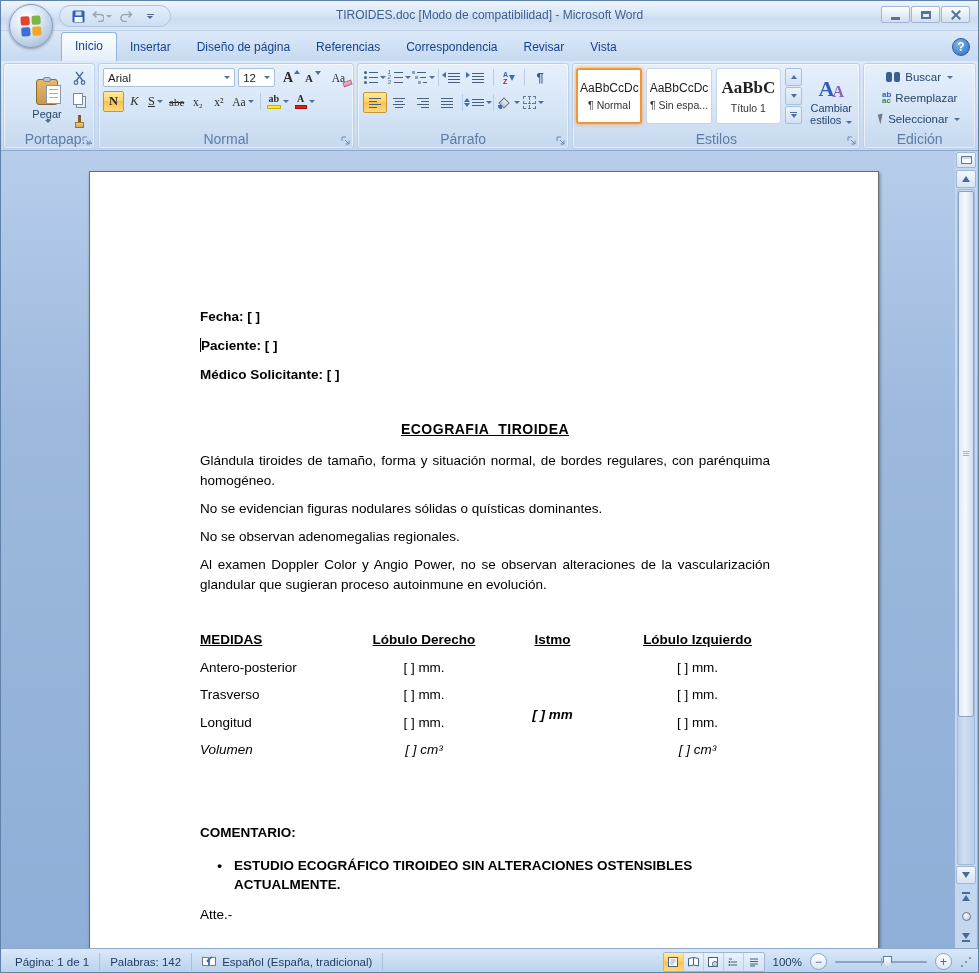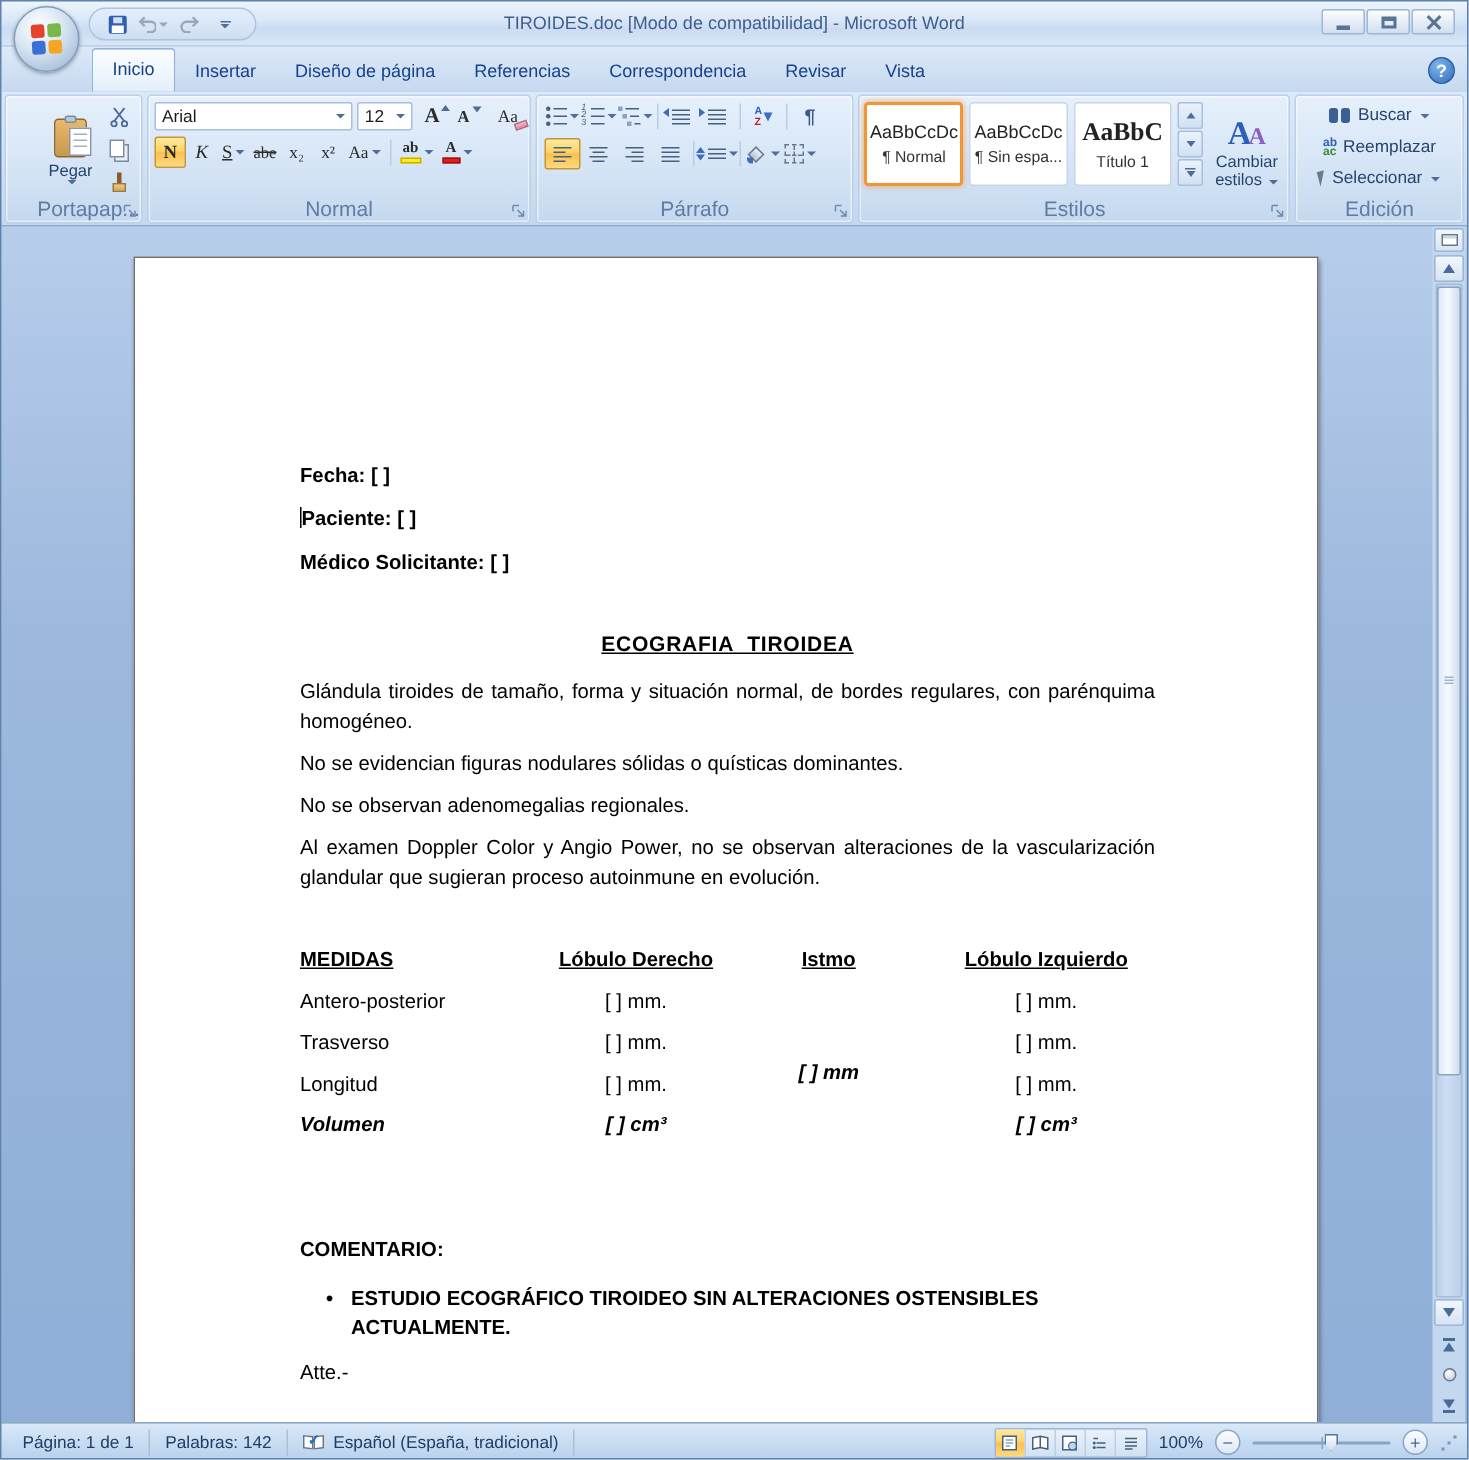--- a/index.html
+++ b/index.html
@@ -176,21 +176,21 @@
   .field { font-weight:bold; line-height:29px; white-space:nowrap; }
   .caret { display:inline-block; width:1px; height:14px; background:#000; vertical-align:-2px; }
   .doc-heading { margin-top:32px; text-align:center; font-weight:bold; font-size:14px; letter-spacing:.5px; }
   .doc-heading span { text-decoration:underline; }
   .doc-p { margin-top:8px; line-height:20px; text-align:justify; }
   .doc-p.first { margin-top:14px; }
   .doc-table { margin-top:37px; display:grid; grid-template-columns:168px 112px 145px 145px; grid-auto-rows:27.5px; align-items:start; }
   .th { font-weight:bold; } .th span { text-decoration:underline; }
   .tc { text-align:center; }
   .istmo-cell { grid-column:3; grid-row:2 / 6; align-self:center; text-align:center; font-weight:bold; font-style:italic; }
-  .vol { font-weight:bold; font-style:italic; }
+  .vol { font-weight:normal; font-style:italic; }
   .comment-h { margin-top:55px; font-weight:bold; }
   .comment-h span { }
   .bullet-row { margin-top:16px; display:flex; font-weight:bold; line-height:19px; }
   .bullet-mark { width:30px; text-align:right; padding-right:12px; flex:none; margin-left:4px; }
   .bullet-text { width:505px; }
   .closing { margin-top:13px; }
 
   
   .vscroll { position:absolute; top:0; right:1px; width:22px; height:100%; display:flex; flex-direction:column; background:#c3d7ef; }
   .scbtn { height:18px; border:1px solid #9fb6d4; border-radius:2px; margin:1px;

